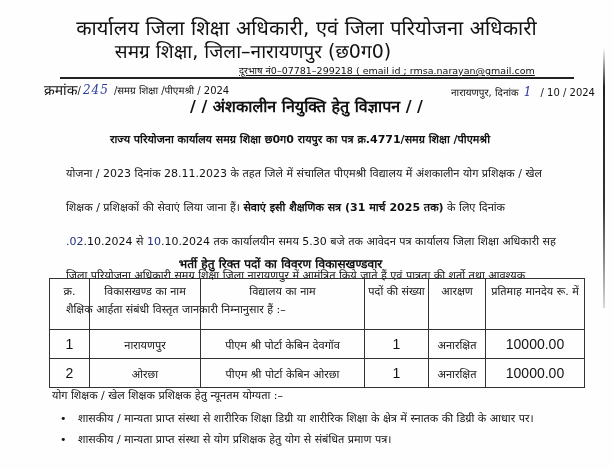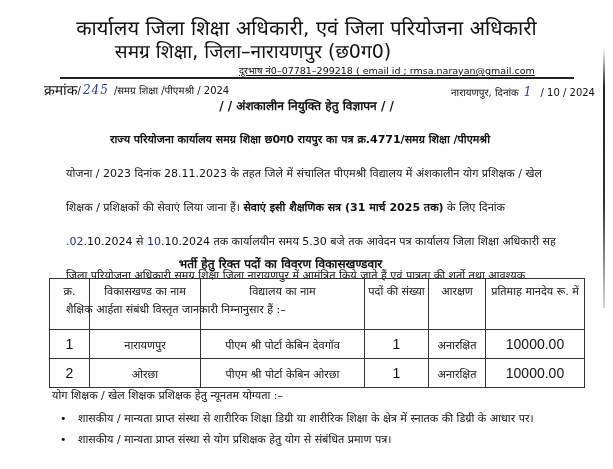--- a/index.html
+++ b/index.html
@@ -94,21 +94,21 @@
       line-height: 14px;
       white-space: nowrap;
       color: #111;
     }
     .date-line .handwritten { font-size: 12px; margin: 0 5px; }
     .notice-title {
       position: absolute;
       left: 0; width: 613px;
       top: 99px;
       text-align: center;
-      font-size: 12px;
+      font-size: 16px;
       line-height: 15px;
       font-weight: bold;
       color: #111;
     }
     .para {
       position: absolute;
       left: 52px;
       width: 532px;
       font-size: 11px;
       line-height: 20px;

